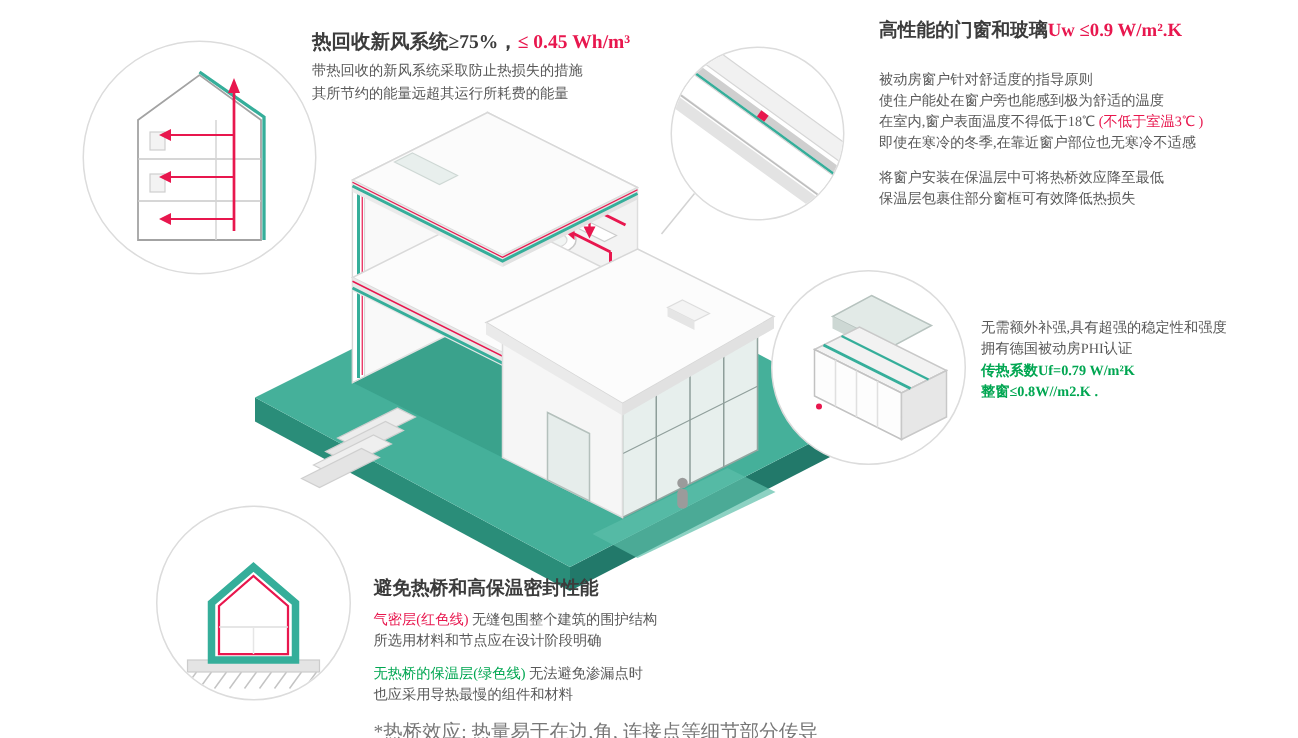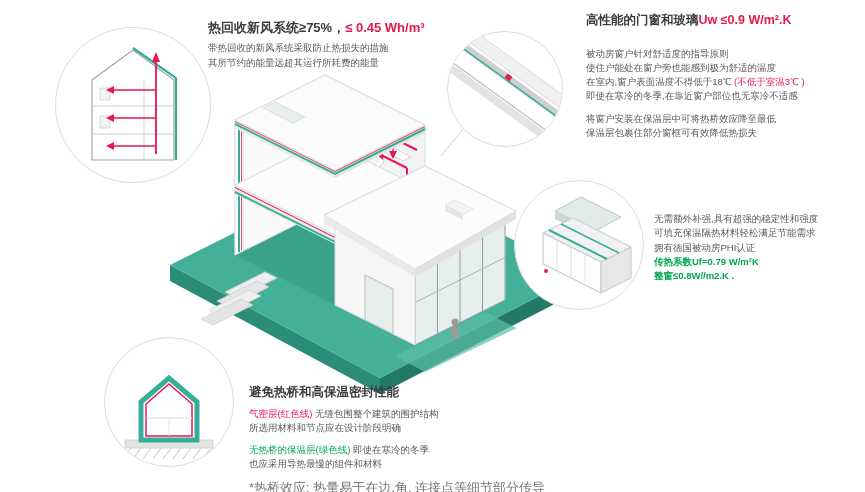--- a/index.html
+++ b/index.html
@@ -1,17 +1,17 @@
 <!DOCTYPE html>
 <html><head>
 <meta charset="utf-8">
 <style>
   html,body{margin:0;padding:0;background:#ffffff;}
   .page{position:relative;width:865px;height:492px;background:#ffffff;overflow:hidden;
-        font-family:Liberation Sans, sans-serif;}
+        font-family:Liberation Serif, serif;}
   .bg-svg{position:absolute;left:0;top:0;z-index:1;}
   .circle{position:absolute;border-radius:50%;background:#ffffff;border:1px solid #dcdcdc;
           overflow:hidden;z-index:2;box-sizing:border-box;}
   .txt{position:absolute;z-index:3;}
   .title{font-weight:bold;font-size:13px;color:#3c3c3c;line-height:1.25;white-space:nowrap;}
   .title-sm{font-weight:bold;font-size:12.5px;color:#3c3c3c;line-height:1.25;white-space:nowrap;}
   .line{font-size:9.5px;color:#595959;line-height:1.5;white-space:nowrap;}
   .line-sm{font-size:13px;color:#777777;line-height:1.5;white-space:nowrap;}
   .red{color:#e8174e;}
   .green{color:#00a651;}
@@ -196,33 +196,32 @@
       <span>在室内,窗户表面温度不得低于18℃ </span><span class="red">(不低于室温3℃ )</span>
     </div>
     <div class="line">即使在寒冷的冬季,在靠近窗户部位也无寒冷不适感</div>
     <div class="gap"></div>
     <div class="line">将窗户安装在保温层中可将热桥效应降至最低</div>
     <div class="line">保温层包裹住部分窗框可有效降低热损失</div>
   </div>
 
   <div class="txt" style="left:654px;top:212px;width:206px;">
     <div class="line">无需额外补强,具有超强的稳定性和强度</div>
-    <div class="line">可填充保温隔热材料轻松满足节能需求</div>
     <div class="line">拥有德国被动房PHI认证</div>
     <div class="line green bold">传热系数Uf=0.79 W/m²K</div>
     <div class="line green bold">整窗≤0.8W//m2.K .</div>
   </div>
 
   <div class="txt" style="left:249px;top:385px;">
     <div class="title-sm">避免热桥和高保温密封性能</div>
     <div class="line" style="margin-top:6px;">
       <span class="red">气密层(红色线)</span><span> 无缝包围整个建筑的围护结构</span>
     </div>
     <div class="line">所选用材料和节点应在设计阶段明确</div>
     <div class="gap"></div>
     <div class="line">
-      <span class="green">无热桥的保温层(绿色线)</span><span> 即使在寒冷的冬季</span>
+      <span class="green">无热桥的保温层(绿色线)</span><span> 无法避免渗漏点时</span>
     </div>
     <div class="line">也应采用导热最慢的组件和材料</div>
     <div class="line-sm" style="margin-top:6px;">*热桥效应: 热量易于在边,角, 连接点等细节部分传导</div>
   </div>
 
 </div>
 
 </body></html>

